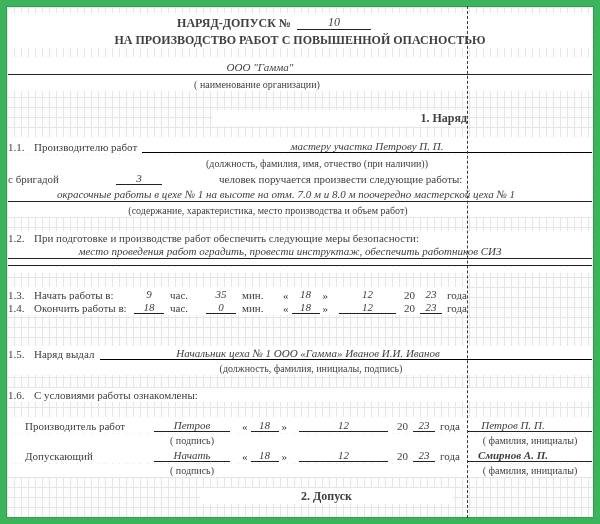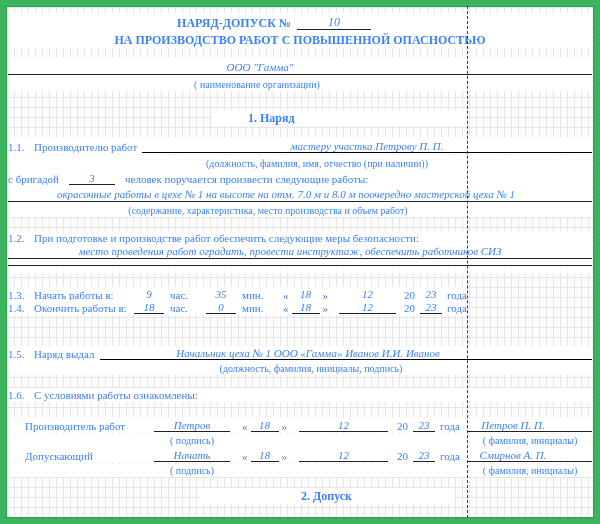--- a/index.html
+++ b/index.html
@@ -1,17 +1,17 @@
 <!DOCTYPE html>
 <html><head>
 <meta charset="utf-8">
 <style>
   html,body{margin:0;padding:0;}
   .page{position:relative;width:600px;height:524px;background:#3cb45c;
-        font-family:"Liberation Serif","DejaVu Serif",serif;color:#3b82f6;overflow:hidden;}
+        font-family:"Liberation Serif","DejaVu Serif",serif;color:#404040;overflow:hidden;}
   .sheet{position:absolute;left:6px;top:6px;width:588px;height:512px;
          background:
            repeating-linear-gradient(to right,#e4e7e4 0 1px,transparent 1px 7px),
            repeating-linear-gradient(to bottom,#e4e7e4 0 1px,transparent 1px 10px),
            #fcfdfc;
          border:1px solid #2f9e4e;box-sizing:border-box;}
   .row{position:absolute;left:8px;width:584px;background:#fff;z-index:2;
        display:flex;align-items:flex-end;font-size:11px;line-height:1.1;
        box-sizing:border-box;padding-bottom:1px;}
   .rc{justify-content:center;}
@@ -46,36 +46,36 @@
     <span class="b">НА ПРОИЗВОДСТВО РАБОТ С ПОВЫШЕННОЙ ОПАСНОСТЬЮ</span>
   </div>
 
   <div class="row rc ulb" style="top:57px;height:18px;padding-right:80px;">
     <span class="val">ООО "Гамма"</span>
   </div>
   <div class="row rc cap" style="top:75px;height:16px;padding-right:86px;">
     <span>( наименование организации)</span>
   </div>
 
-  <div class="row b title" style="top:110px;height:16px;left:212px;width:255px;padding-left:36px;">
+  <div class="row b title" style="top:110px;height:16px;left:212px;width:255px;padding-left:56px;justify-content:flex-end;">
     <span>1. Наряд</span>
   </div>
 
   <div class="row" style="top:137px;height:17px;">
     <span class="num">1.1.</span>
     <span style="width:108px;">Производителю работ</span>
     <span class="fillc">
       <span class="val">мастеру участка Петрову П. П.</span>
     </span>
   </div>
   <div class="row cap" style="top:155px;height:15px;padding-left:84px;padding-right:50px;justify-content:center;">
     <span>(должность, фамилия, имя, отчество (при наличии))</span>
   </div>
 
-  <div class="row" style="top:170px;height:16px;">
+  <div class="row" style="top:170px;height:16px;gap:47px;">
     <span>с бригадой</span>
     <span class="blank" style="width:46px;margin:0 10px;">3</span>
     <span>человек поручается произвести следующие работы:</span>
   </div>
 
   <div class="row rc ulb" style="top:186px;height:16px;padding-right:28px;">
     <span class="val">окрасочные работы в цехе № 1 на высоте на отм. 7.0 м и 8.0 м поочередно мастерской цеха № 1</span>
   </div>
   <div class="row rc cap" style="top:202px;height:15px;padding-right:64px;">
     <span>(содержание, характеристика, место производства и объем работ)</span>
@@ -171,21 +171,21 @@
       <span class="blank" style="width:76px;margin-left:26px;">Начать</span>
       <span class="q" style="margin-left:12px;">«</span>
       <span class="blank" style="width:28px;">18</span>
       <span class="q">»</span>
       <span class="blank" style="flex:1;margin:0 9px;">12</span>
       <span>20</span>
       <span class="blank" style="width:22px;margin:0 5px;">23</span>
       <span>года</span>
     </div>
     <div class="rpart ulb">
-      <span class="val" style="margin-right:34px;">Смирнов А. П.</span>
+      <span class="val" style="margin-right:34px;font-weight:bold;">Смирнов А. П.</span>
     </div>
   </div>
   <div class="row cap" style="top:464px;height:13px;">
     <div class="lpart">
       <span style="width:146px;"></span>
       <span style="width:76px;text-align:center;">( подпись)</span>
     </div>
     <div class="rpart">
       <span>( фамилия, инициалы)</span>
     </div>

